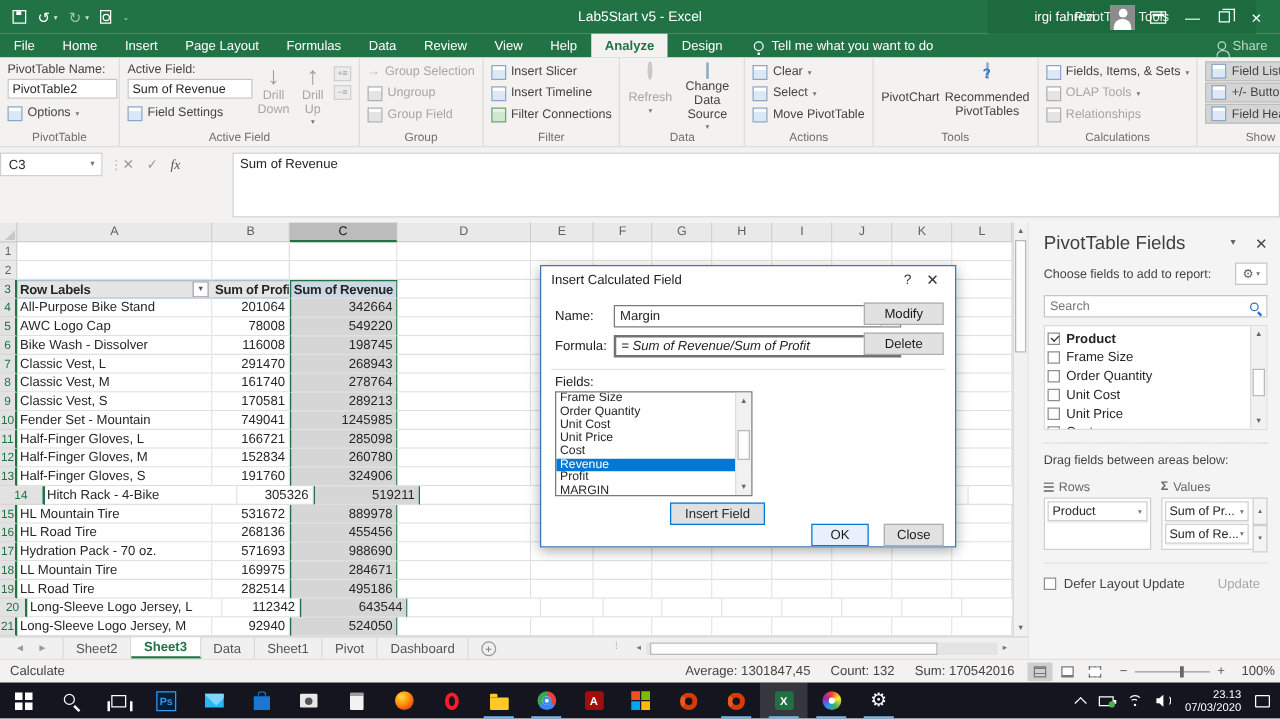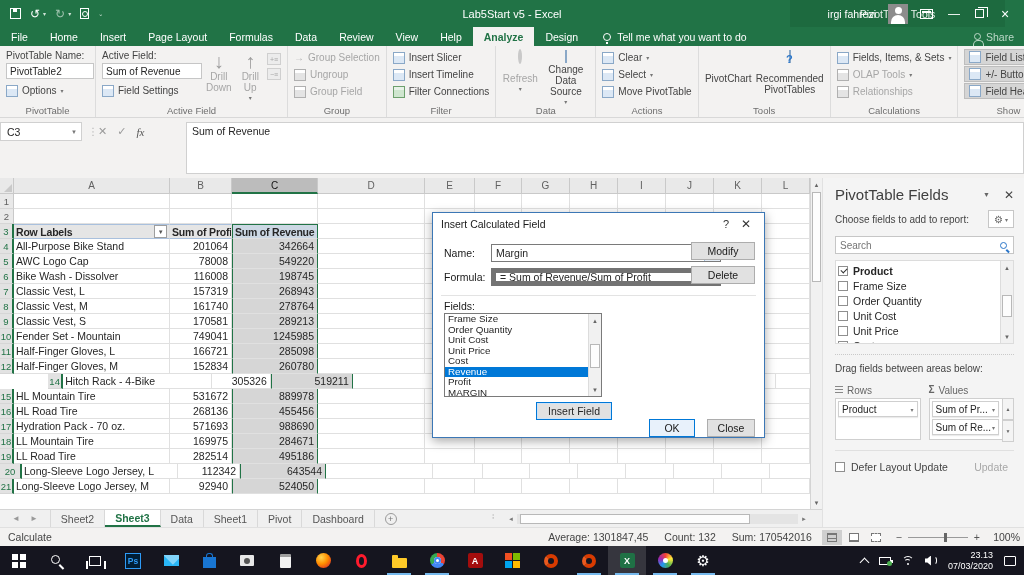--- a/index.html
+++ b/index.html
@@ -98,21 +98,21 @@
 
   
   .dialog{position:absolute;left:432px;top:212px;width:333px;height:226px;background:#fff;border:1px solid #3c77b5;box-shadow:0 3px 10px rgba(0,0,0,0.35);z-index:30;}
   .dlg-title{height:22px;display:flex;align-items:center;padding:0 8px;font-size:10.5px;color:#1a1a1a;}
   .dlg-title .sp{flex:1;}
   .dlg-x{font-size:12px;color:#333;width:20px;text-align:center;}
   .dlg-help{font-size:11px;color:#333;width:20px;text-align:center;}
   .dlg-lab{position:absolute;left:11px;font-size:10.5px;color:#1a1a1a;}
   .combo{position:absolute;left:58px;width:230px;height:18px;border:1px solid #7a7a7a;background:#fff;display:flex;align-items:center;font-size:10.5px;padding-left:4px;}
   .combo .cdd{margin-left:auto;width:16px;height:100%;background:#e6eef7;border-left:1px solid #a5c2e0;display:flex;align-items:center;justify-content:center;font-size:6px;color:#444;}
-  .dlg-input{position:absolute;left:58px;width:230px;height:18px;border:5px solid #737373;background:#fff;display:flex;align-items:center;font-size:10.5px;padding-left:4px;}
+  .dlg-input{position:absolute;left:58px;width:230px;height:18px;border:2px solid #737373;background:#fff;display:flex;align-items:center;font-size:10.5px;padding-left:4px;font-style:italic;}
   .dbtn{position:absolute;width:64px;height:18px;background:#e1e1e1;border:1px solid #adadad;font-size:10.5px;display:flex;align-items:center;justify-content:center;color:#1a1a1a;}
   .dlg-sep{position:absolute;left:8px;right:8px;top:82px;border-top:1px solid #e3e3e3;}
   .listbox{position:absolute;left:11px;top:100px;width:158px;height:84px;border:1px solid #7a7a7a;background:#fff;overflow:hidden;}
   .lbi{height:10.5px;line-height:10.5px;font-size:9.8px;padding-left:3px;white-space:nowrap;}
   .lbi.sel{background:#0078d7;color:#fff;}
   .lb-scroll{position:absolute;right:0;top:0;width:13px;height:100%;background:#f1f1f1;border-left:1px solid #dcdcdc;}
   .lb-scroll .vs-thumb{top:30px;height:24px;left:1px;width:10px;}
   .dlg-insert{position:absolute;left:103px;top:189px;width:76px;height:18px;background:#e1e1e1;border:1px solid #0078d7;box-shadow:inset 0 0 0 1px #cde2f7;font-size:10.5px;display:flex;align-items:center;justify-content:center;}
   .dlg-ok{left:216px;top:206px;width:46px;border:1px solid #0078d7;background:#e8f1fb;}
   .dlg-close{left:274px;top:206px;width:48px;}
@@ -553,21 +553,21 @@
           <div class="cell" style="width: 48px;"></div>
           <div class="cell" style="width: 48px;"></div>
           <div class="cell" style="width: 48px;"></div>
           <div class="cell" style="width: 48px;"></div>
           <div class="cell" style="width: 48px;"></div>
           <div class="cell" style="width: 48px;"></div>
         </div>
         <div class="grow">
           <div class="rn selrn" style="width: 14px;">7</div>
           <div class="cell" style="width: 156px;">Classic Vest, L</div>
-          <div class="cell num" style="width: 62px;">157319</div>
+          <div class="cell num" style="width: 62px;">291470</div>
           <div class="cell num csel" style="width: 86px;">268943</div>
           <div class="cell" style="width: 107px;"></div>
           <div class="cell" style="width: 50px;"></div>
           <div class="cell" style="width: 47px;"></div>
           <div class="cell" style="width: 48px;"></div>
           <div class="cell" style="width: 48px;"></div>
           <div class="cell" style="width: 48px;"></div>
           <div class="cell" style="width: 48px;"></div>
           <div class="cell" style="width: 48px;"></div>
           <div class="cell" style="width: 48px;"></div>
@@ -641,21 +641,36 @@
           <div class="cell" style="width: 50px;"></div>
           <div class="cell" style="width: 47px;"></div>
           <div class="cell" style="width: 48px;"></div>
           <div class="cell" style="width: 48px;"></div>
           <div class="cell" style="width: 48px;"></div>
           <div class="cell" style="width: 48px;"></div>
           <div class="cell" style="width: 48px;"></div>
           <div class="cell" style="width: 48px;"></div>
         </div>
         <div class="grow">
-          <div class="rn selrn" style="width: 16px; margin-left: 48px;">14</div>
+          <div class="rn selrn" style="width: 14px;">13</div>
+          <div class="cell" style="width: 156px;">Half-Finger Gloves, S</div>
+          <div class="cell num" style="width: 62px;">191760</div>
+          <div class="cell num csel" style="width: 86px;">324906</div>
+          <div class="cell" style="width: 107px;"></div>
+          <div class="cell" style="width: 50px;"></div>
+          <div class="cell" style="width: 47px;"></div>
+          <div class="cell" style="width: 48px;"></div>
+          <div class="cell" style="width: 48px;"></div>
+          <div class="cell" style="width: 48px;"></div>
+          <div class="cell" style="width: 48px;"></div>
+          <div class="cell" style="width: 48px;"></div>
+          <div class="cell" style="width: 48px;"></div>
+        </div>
+        <div class="grow">
+          <div class="rn selrn" style="width: 36px;">14</div>
           <div class="cell" style="width: 156px;">Hitch Rack - 4-Bike</div>
           <div class="cell num" style="width: 62px;">305326</div>
           <div class="cell num csel" style="width: 86px;">519211</div>
           <div class="cell" style="width: 107px;"></div>
           <div class="cell" style="width: 50px;"></div>
           <div class="cell" style="width: 47px;"></div>
           <div class="cell" style="width: 48px;"></div>
           <div class="cell" style="width: 48px;"></div>
           <div class="cell" style="width: 48px;"></div>
           <div class="cell" style="width: 48px;"></div>

